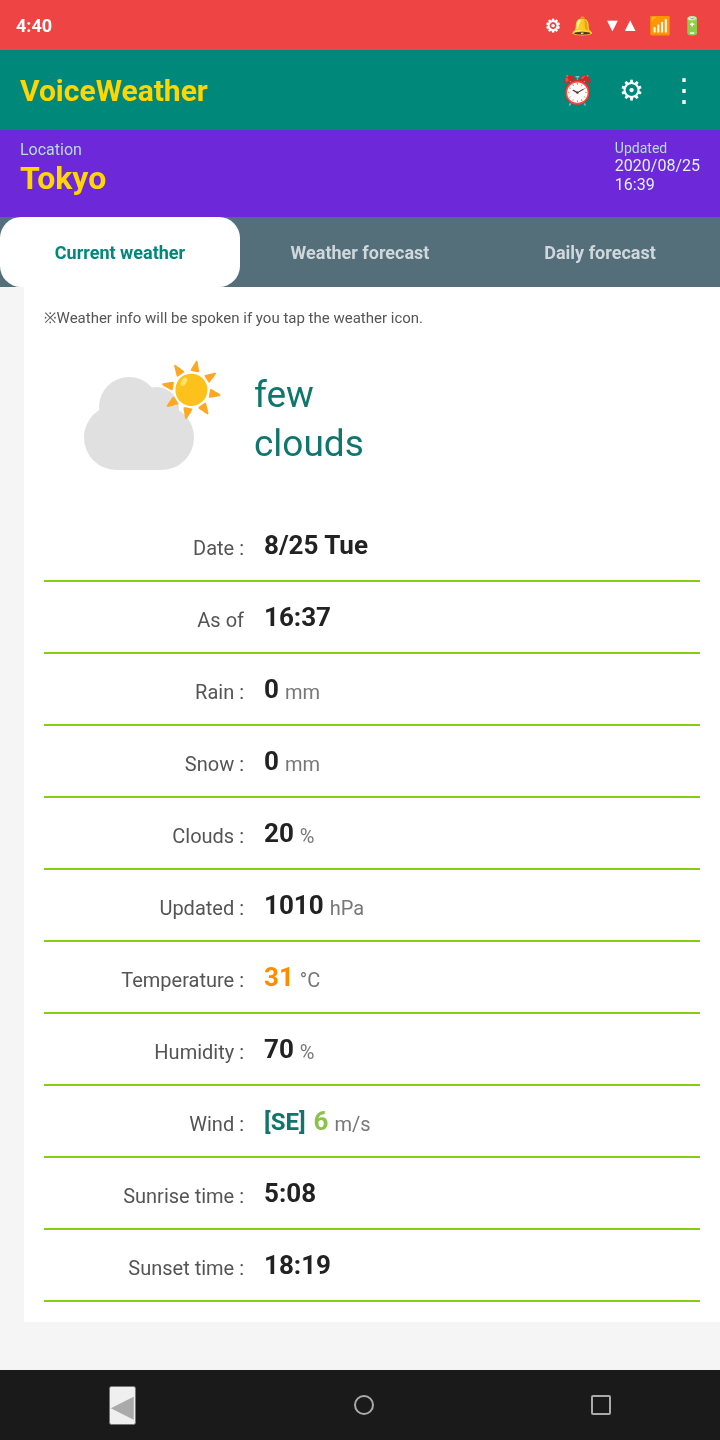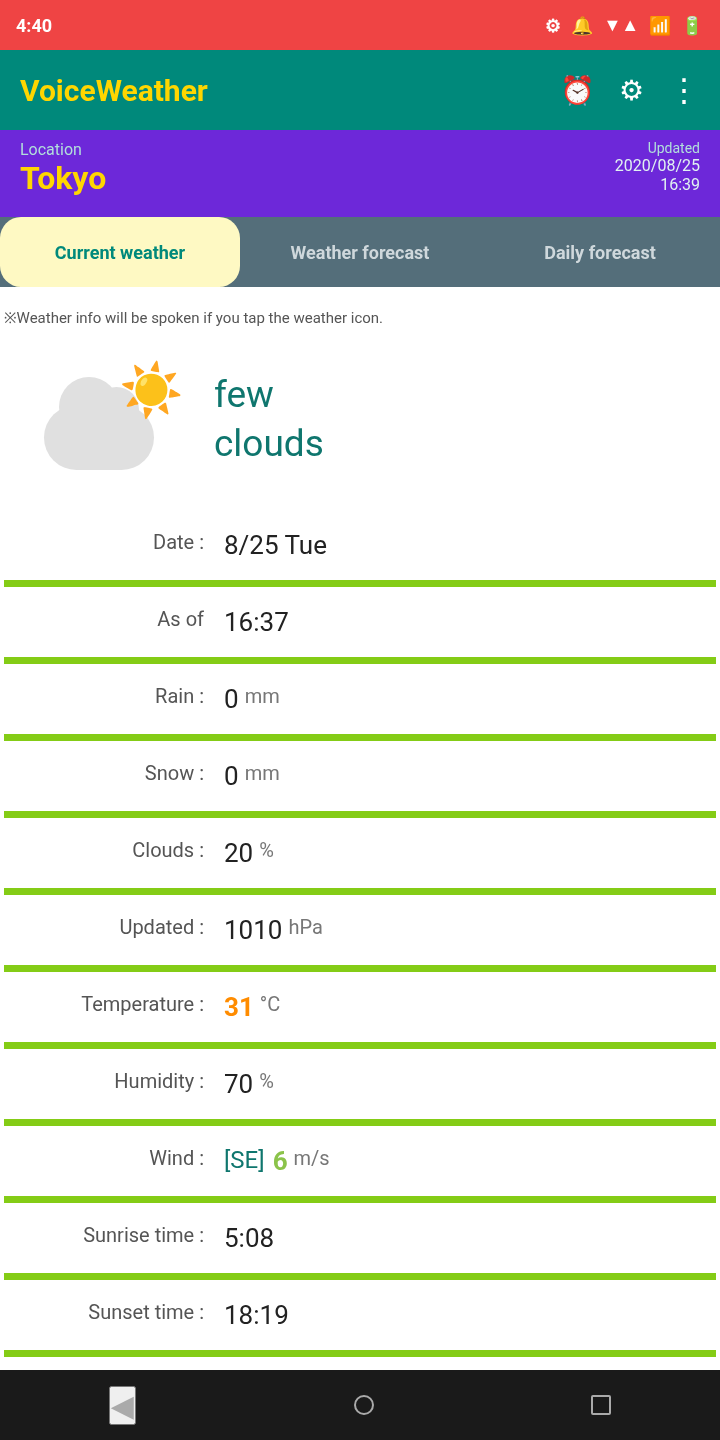--- a/index.html
+++ b/index.html
@@ -70,21 +70,20 @@
     .location-label {
       color: #b2dfdb;
       font-size: 16px;
     }
     .location-name {
       color: #FFD600;
       font-size: 32px;
       font-weight: bold;
     }
     .updated-block {
-      text-align: right;
       color: #e0f2f1;
       font-size: 16px;
     }
     .updated-label {
       font-size: 14px;
       color: #b2dfdb;
     }
 
     
     .tab-bar {
@@ -96,29 +95,30 @@
       flex: 1;
       display: flex;
       align-items: center;
       justify-content: center;
       font-size: 18px;
       font-weight: bold;
       cursor: pointer;
       color: #cfd8dc;
     }
     .tab.active {
-      background: #fef9c3;
+      background: #ffffff;
       color: #00897B;
       border-radius: 21px;
     }
 
     
     .content {
       background: white;
-      padding: 20px 4px;
+      padding: 20px 20px;
+      margin-left: 24px;
     }
     .notice-text {
       color: #555;
       font-size: 15px;
       margin-bottom: 30px;
       line-height: 1.5;
     }
 
     
     .weather-main {
@@ -172,35 +172,35 @@
     .weather-condition {
       font-size: 37px;
       color: #0f766e;
       padding-left: 20px;
       line-height: 1.3;
     }
 
     
     .data-row {
       display: flex;
-      align-items: flex-start;
+      align-items: flex-end;
       padding: 20px 0;
-      border-bottom: 7px solid #84cc16;
+      border-bottom: 2px solid #84cc16;
     }
     .data-label {
       color: #555;
       font-size: 20px;
       min-width: 220px;
       text-align: right;
       padding-right: 20px;
     }
     .data-value {
       font-size: 26px;
       color: #222;
-      font-weight: 400;
+      font-weight: 700;
     }
     .data-unit {
       font-size: 20px;
       color: #777;
       margin-left: 6px;
     }
     .data-value.temperature {
       color: #FF8C00;
       font-weight: bold;
     }

